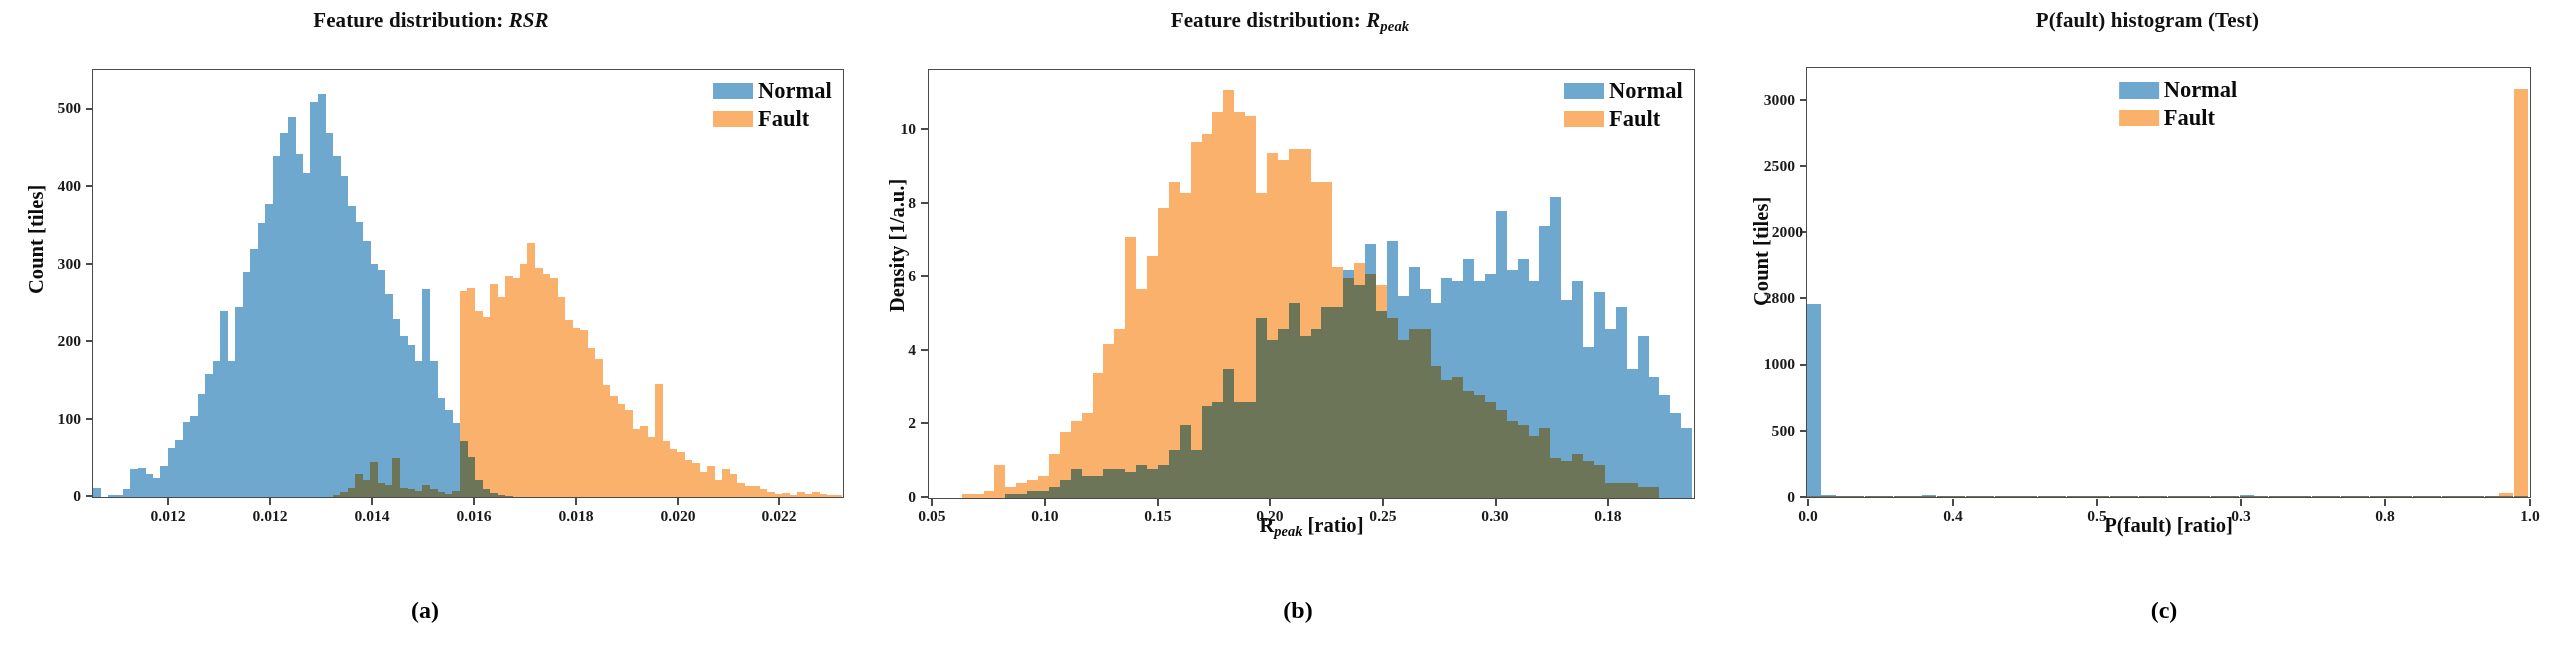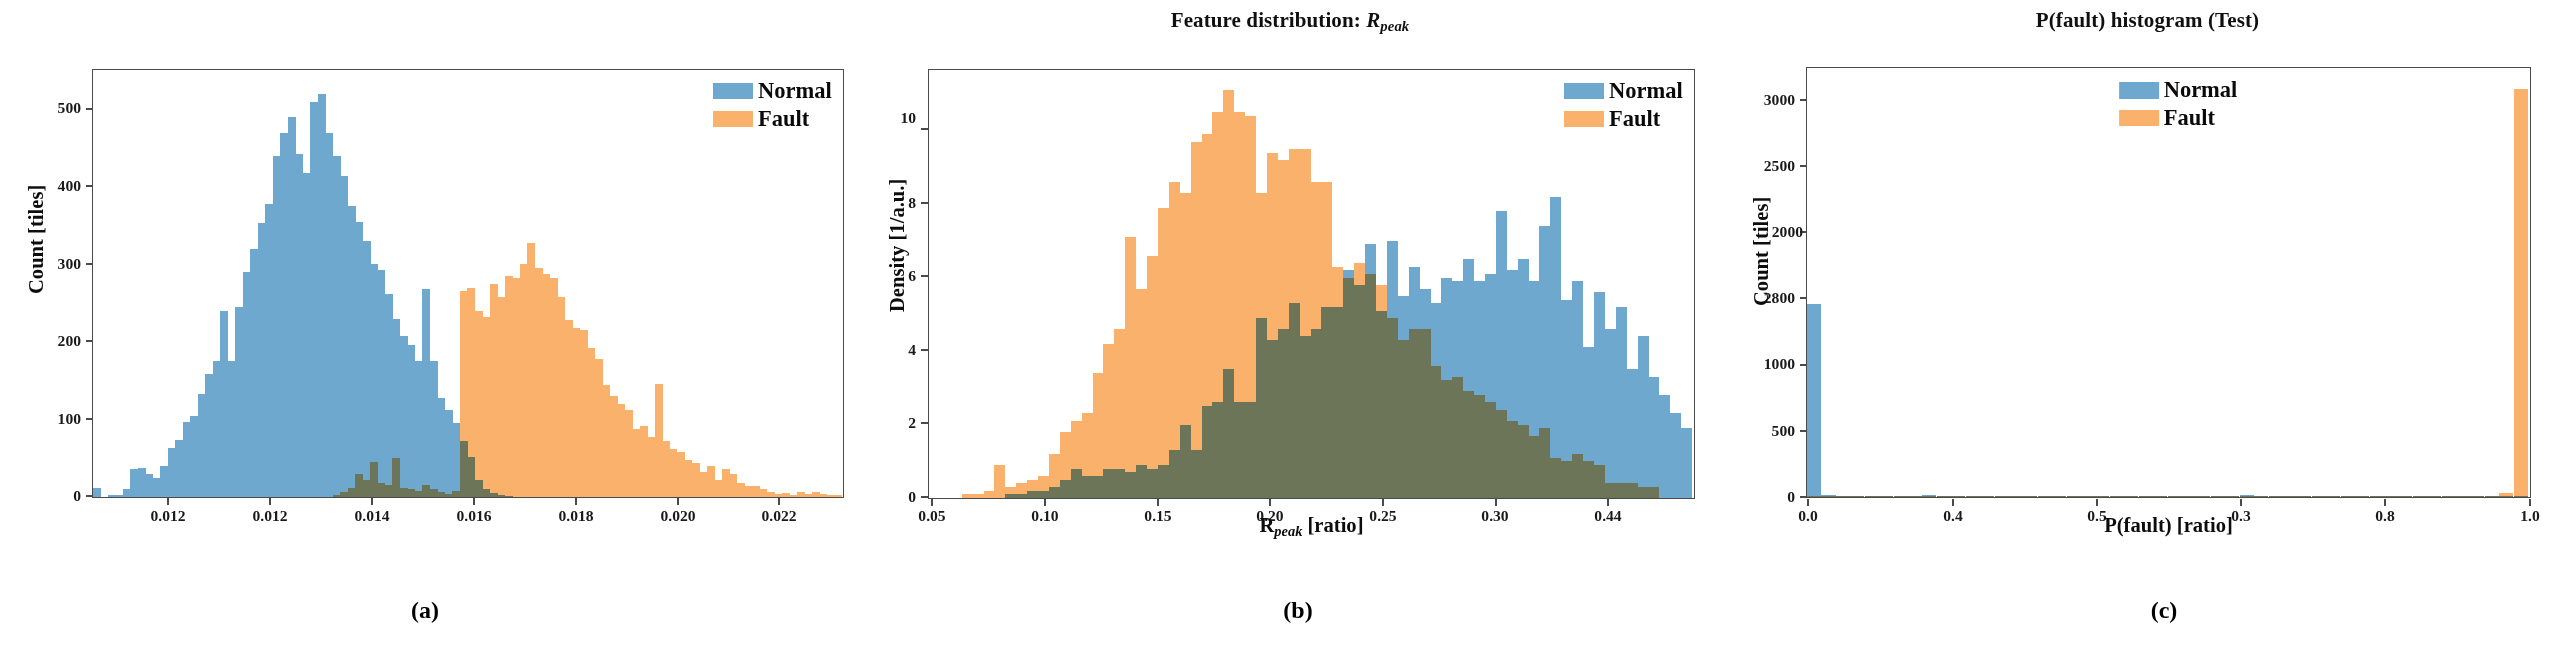--- a/index.html
+++ b/index.html
@@ -67,20 +67,23 @@
     position:absolute;font-size:24px;font-weight:700;color:#000;
     transform:translateX(-50%);white-space:nowrap;
   }
 </style>
 </head>
 <body>
 
 <div class="figure">
 
   <div class="panel" id="panel-a">
+    <div class="panel-title">
+      <span>Feature distribution: </span><span class="ital">RSR</span><span class="ital sub"></span>
+    </div>
     <div class="plotbox" id="box-a" style="left: 92px; top: 69px; width: 752px; height: 429px;">
       <div class="plotinner">
         <div class="bars" id="bars-a-normal">
             <div class="bar normal" style="left: 0px; width: 7.5px; height: 9.3px;"></div>
             <div class="bar normal" style="left: 15px; width: 7.5px; height: 1.6px;"></div>
             <div class="bar normal" style="left: 22.5px; width: 7.5px; height: 2.3px;"></div>
             <div class="bar normal" style="left: 30px; width: 7.5px; height: 7.8px;"></div>
             <div class="bar normal" style="left: 37px; width: 7.5px; height: 28px;"></div>
             <div class="bar normal" style="left: 45px; width: 7.5px; height: 29.5px;"></div>
             <div class="bar normal" style="left: 52px; width: 7.5px; height: 23px;"></div>
@@ -403,33 +406,33 @@
         <div class="xticklabel" style="left: 183px; top: 507px;">0.10</div>
         <div class="xtick" style="left: 295px; top: 499px;"></div>
         <div class="xticklabel" style="left: 296px; top: 507px;">0.15</div>
         <div class="xtick" style="left: 407px; top: 499px;"></div>
         <div class="xticklabel" style="left: 408px; top: 507px;">0.20</div>
         <div class="xtick" style="left: 520px; top: 499px;"></div>
         <div class="xticklabel" style="left: 521px; top: 507px;">0.25</div>
         <div class="xtick" style="left: 633px; top: 499px;"></div>
         <div class="xticklabel" style="left: 633px; top: 507px;">0.30</div>
         <div class="xtick" style="left: 745px; top: 499px;"></div>
-        <div class="xticklabel" style="left: 746px; top: 507px;">0.44</div>
+        <div class="xticklabel" style="left: 746px; top: 507px;">0.18</div>
         <div class="ytick" style="top: 496px; left: 59px;"></div>
         <div class="yticklabel" style="top: 497px; right: 66px; left: 0px; width: 54px;">0</div>
         <div class="ytick" style="top: 422px; left: 59px;"></div>
         <div class="yticklabel" style="top: 423px; right: 66px; left: 0px; width: 54px;">2</div>
         <div class="ytick" style="top: 349px; left: 59px;"></div>
         <div class="yticklabel" style="top: 350px; right: 66px; left: 0px; width: 54px;">4</div>
         <div class="ytick" style="top: 275px; left: 59px;"></div>
         <div class="yticklabel" style="top: 276px; right: 66px; left: 0px; width: 54px;">6</div>
         <div class="ytick" style="top: 202px; left: 59px;"></div>
         <div class="yticklabel" style="top: 203px; right: 66px; left: 0px; width: 54px;">8</div>
         <div class="ytick" style="top: 128px; left: 59px;"></div>
-        <div class="yticklabel" style="top: 118px; right: 66px; left: 0px; width: 54px;">10</div>
+        <div class="yticklabel" style="top: 129px; right: 66px; left: 0px; width: 54px;">10</div>
       </div>
     <div class="xlabel" id="xlabel-b" style="left: 66px; width: 767px; top: 514px;">
       <span class="ital">R</span><span class="ital sub">peak</span><span> [ratio]</span>
     </div>
     <div class="ylabel" id="ylabel-b" style="left: 24px; top: 312px;">Density [1/a.u.]</div>
     <div class="caption" id="caption-b" style="left: 436px; top: 597px;">(b)</div>
   </div>
 
   <div class="panel" id="panel-c">
     <div class="panel-title">

